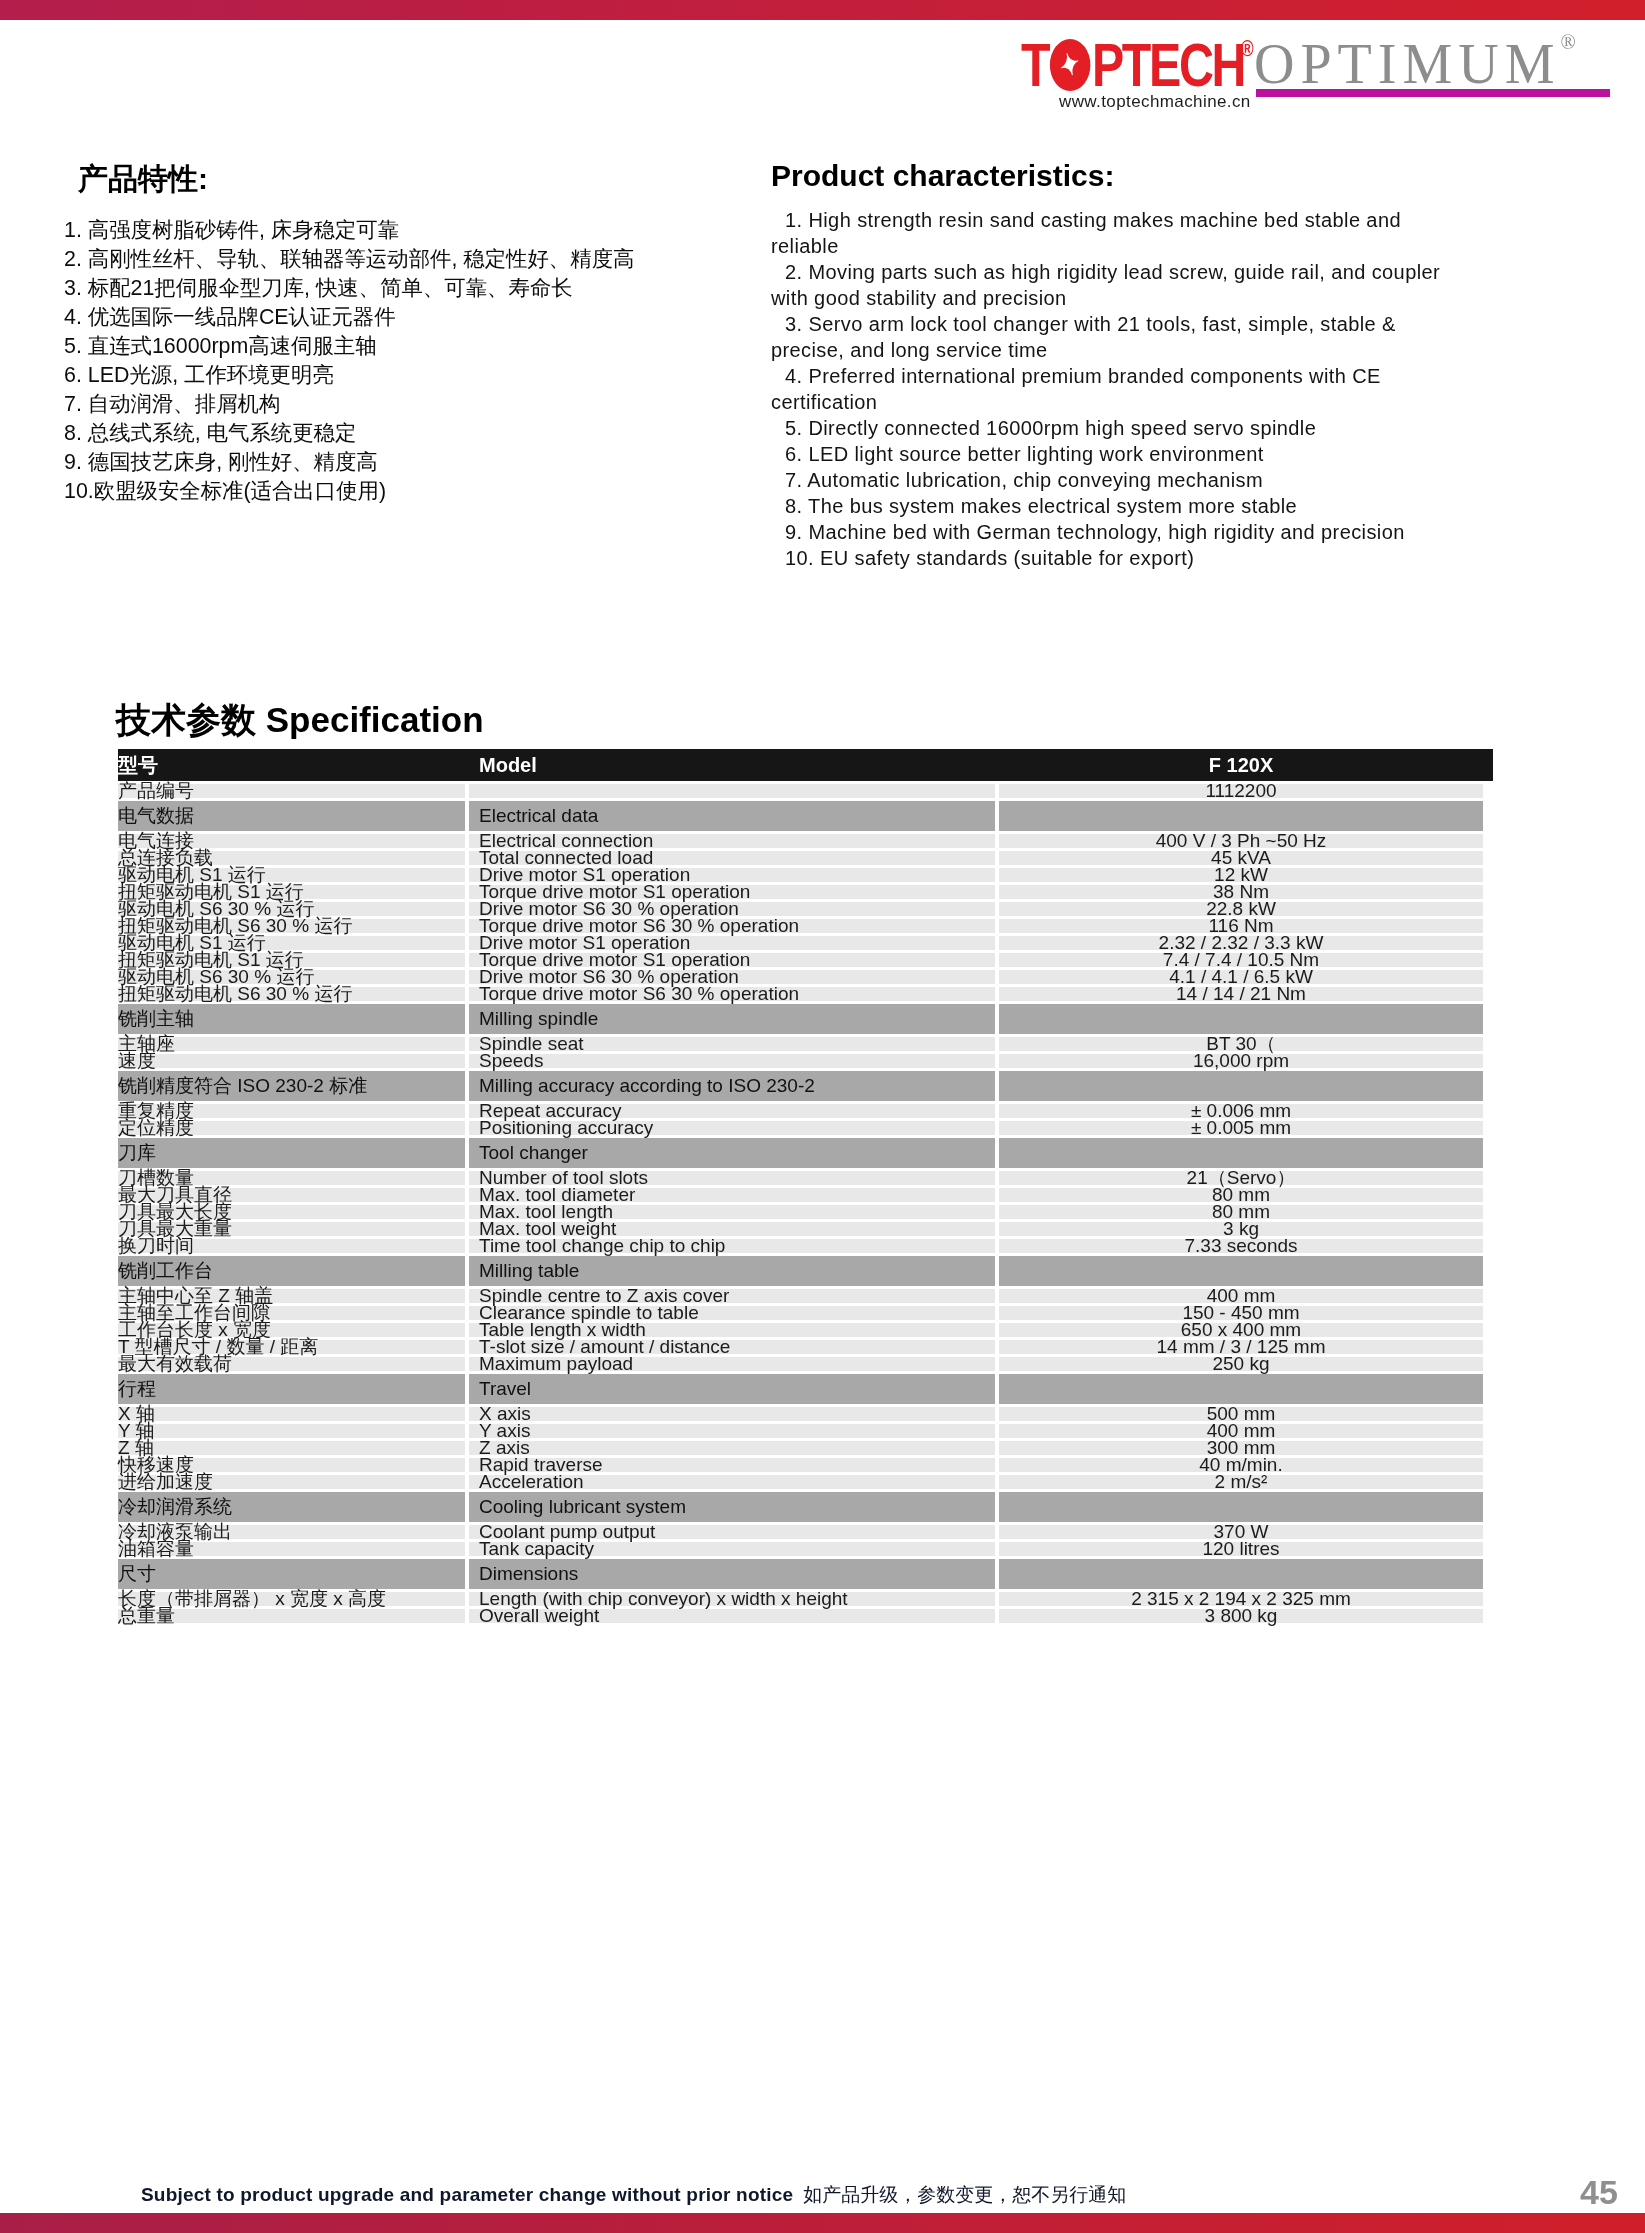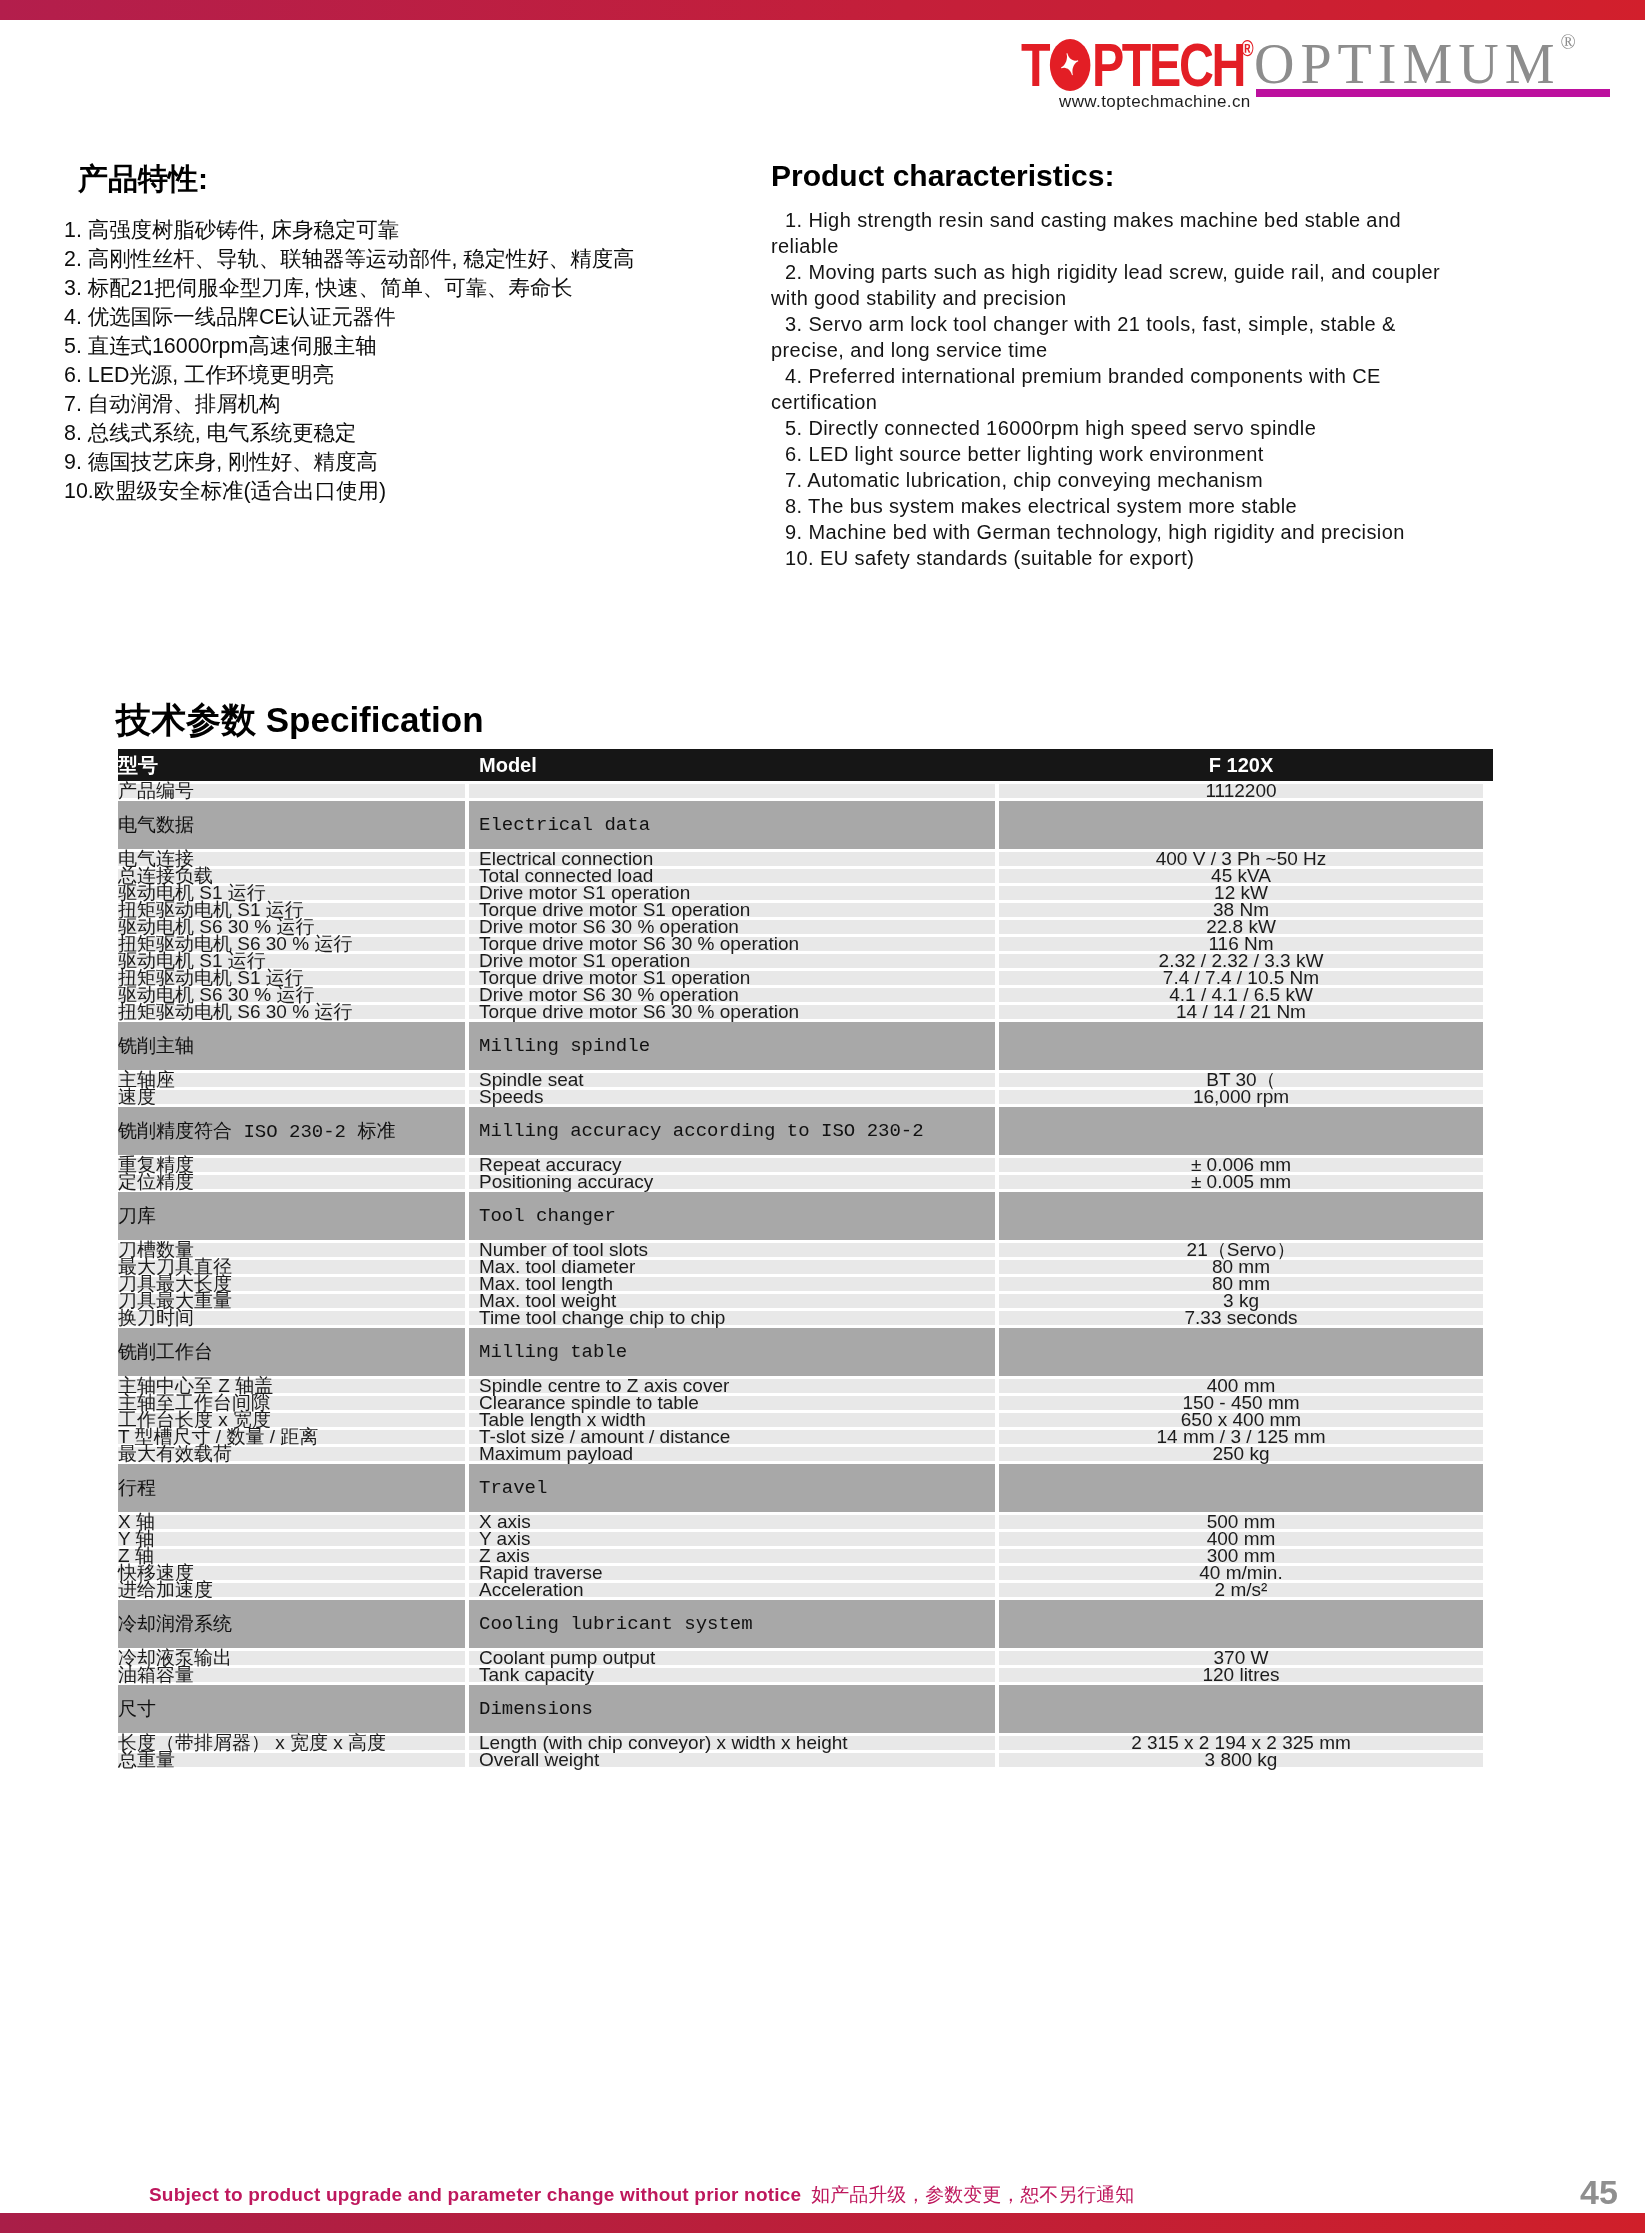--- a/index.html
+++ b/index.html
@@ -44,25 +44,25 @@
   .spec-table{position:absolute;left:118px;top:749px;width:1375px;}
   .srow{display:flex;margin-bottom:3px;}
   .cell{display:flex;align-items:center;}
   .c1{width:347px;}
   .c2{width:516px;padding-left:10px;margin-left:4px;}
   .c3{width:484px;margin-left:4px;justify-content:center;text-align:center;}
   .srow.head{height:32px;background:#161616;color:#fff;font-weight:bold;}
   .srow.head .cell{font-size:20px;background:#161616;}
   .srow.data{height:14px;}
   .srow.data .cell{background:#e8e8e8;font-size:19px;color:#1b1b1b;height:100%;}
-  .srow.section{height:48px;font-family:Liberation Mono, monospace;}
+  .srow.section{height:30px;}
   .srow.section .cell{background:#a8a8a8;font-size:19px;color:#111;height:100%;}
 
   
-  .footer{position:absolute;left:149px;top:2182px;font-size:19px;color:#be185d;white-space:nowrap;}
+  .footer{position:absolute;left:141px;top:2182px;font-size:19px;color:#0f172a;white-space:nowrap;}
   .footer .en{font-weight:bold;letter-spacing:0.2px;}
   .footer .zh{margin-left:10px;}
   .page-num{position:absolute;left:1580px;top:2173px;font-size:34px;font-weight:bold;color:#8f8f8f;}
 </style>
 </head>
 <body>
 
 <div class="page">
 
   <div class="top-bar"></div>

